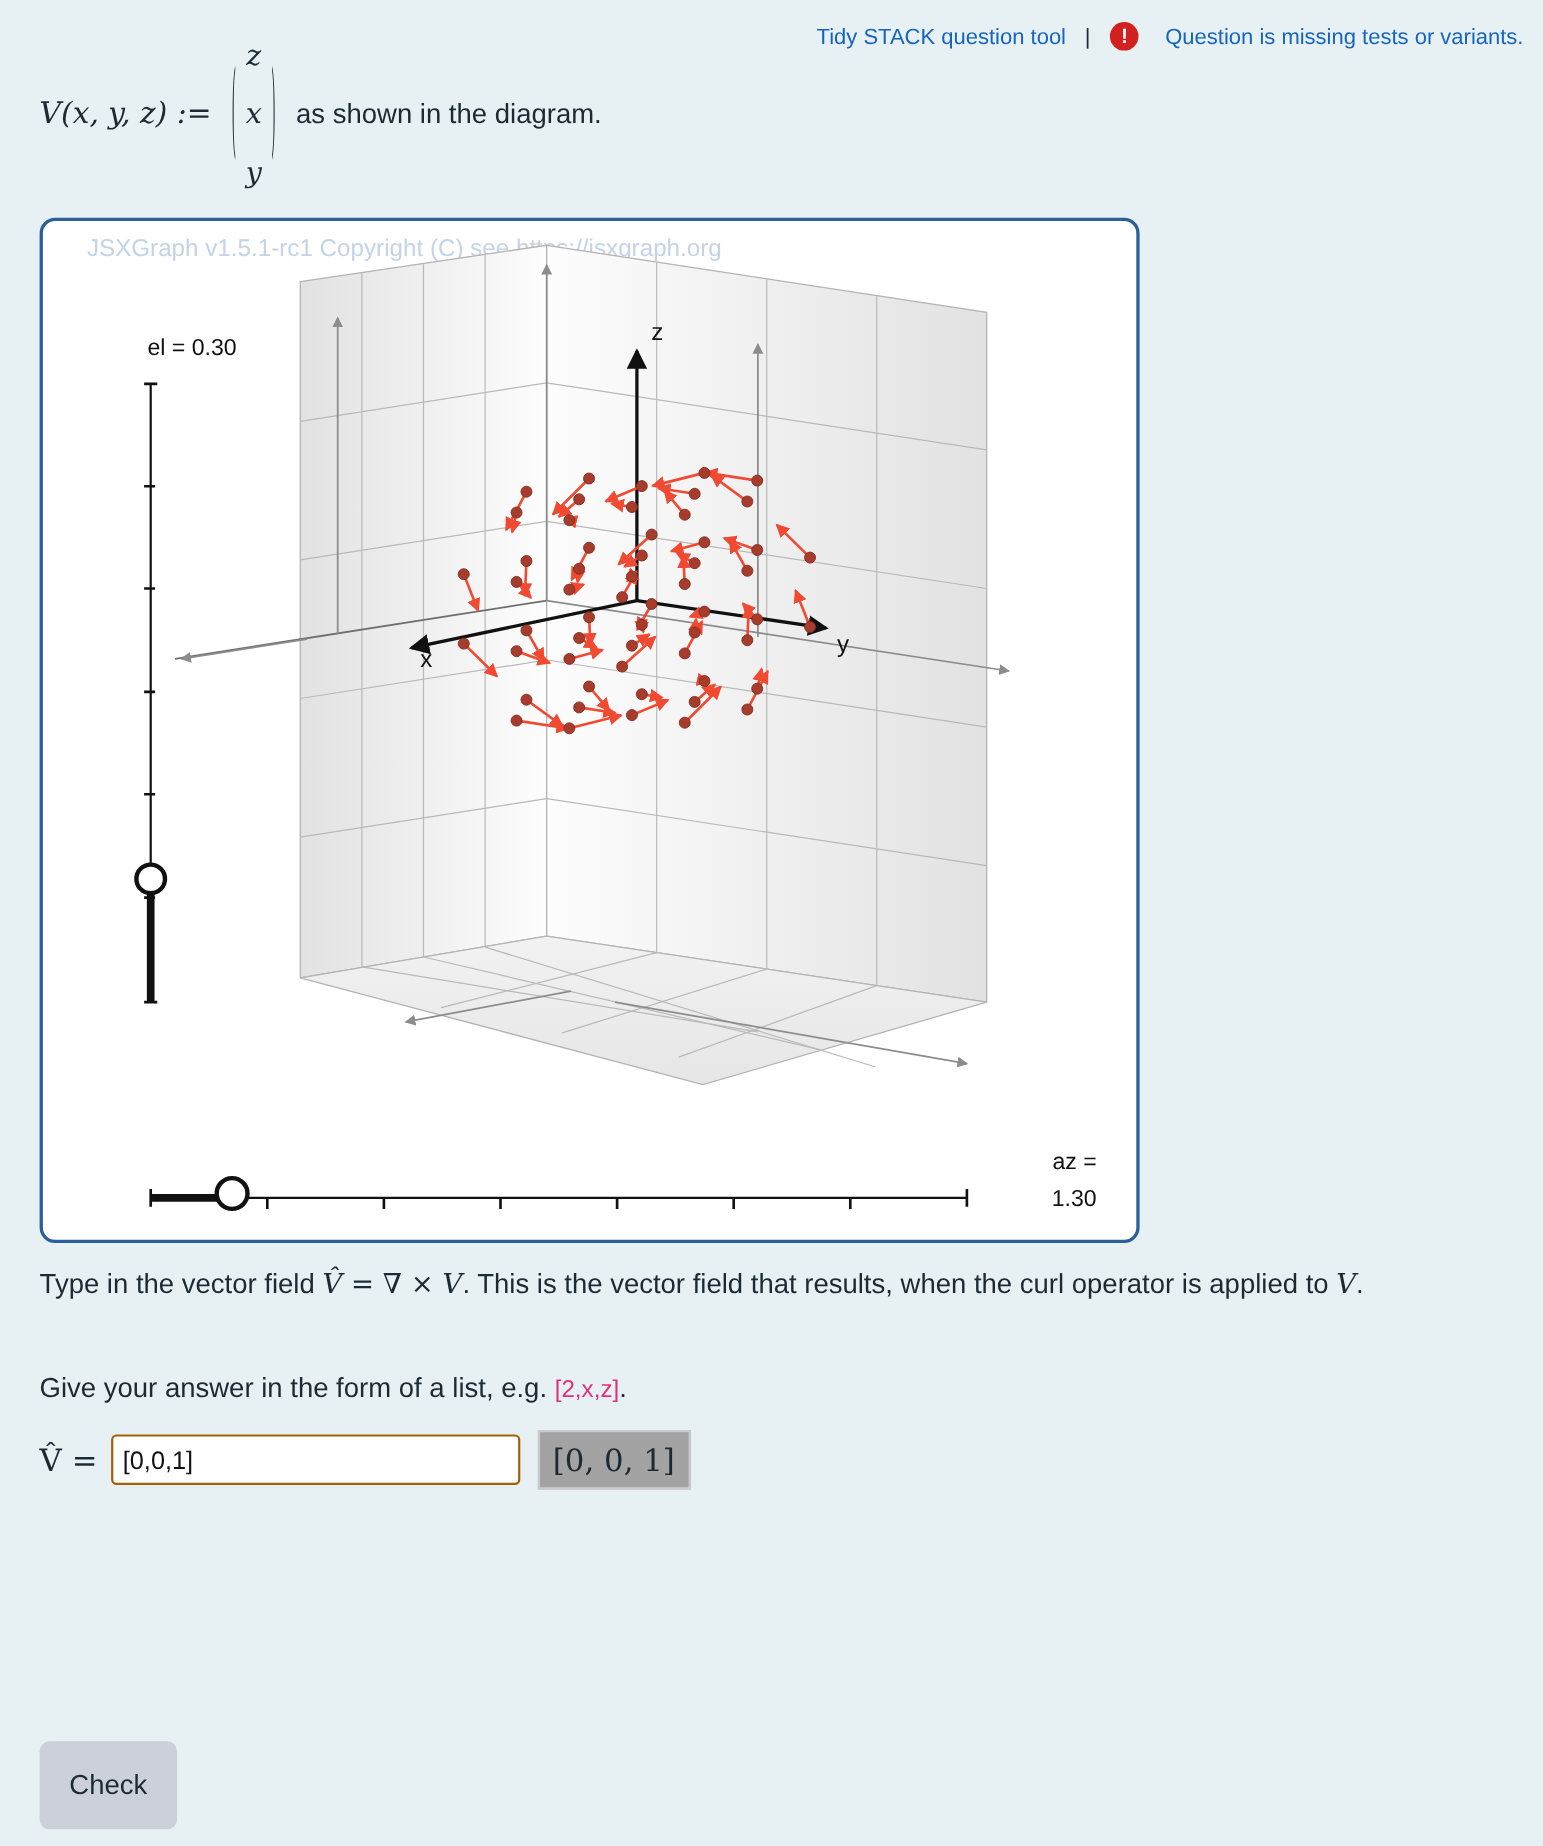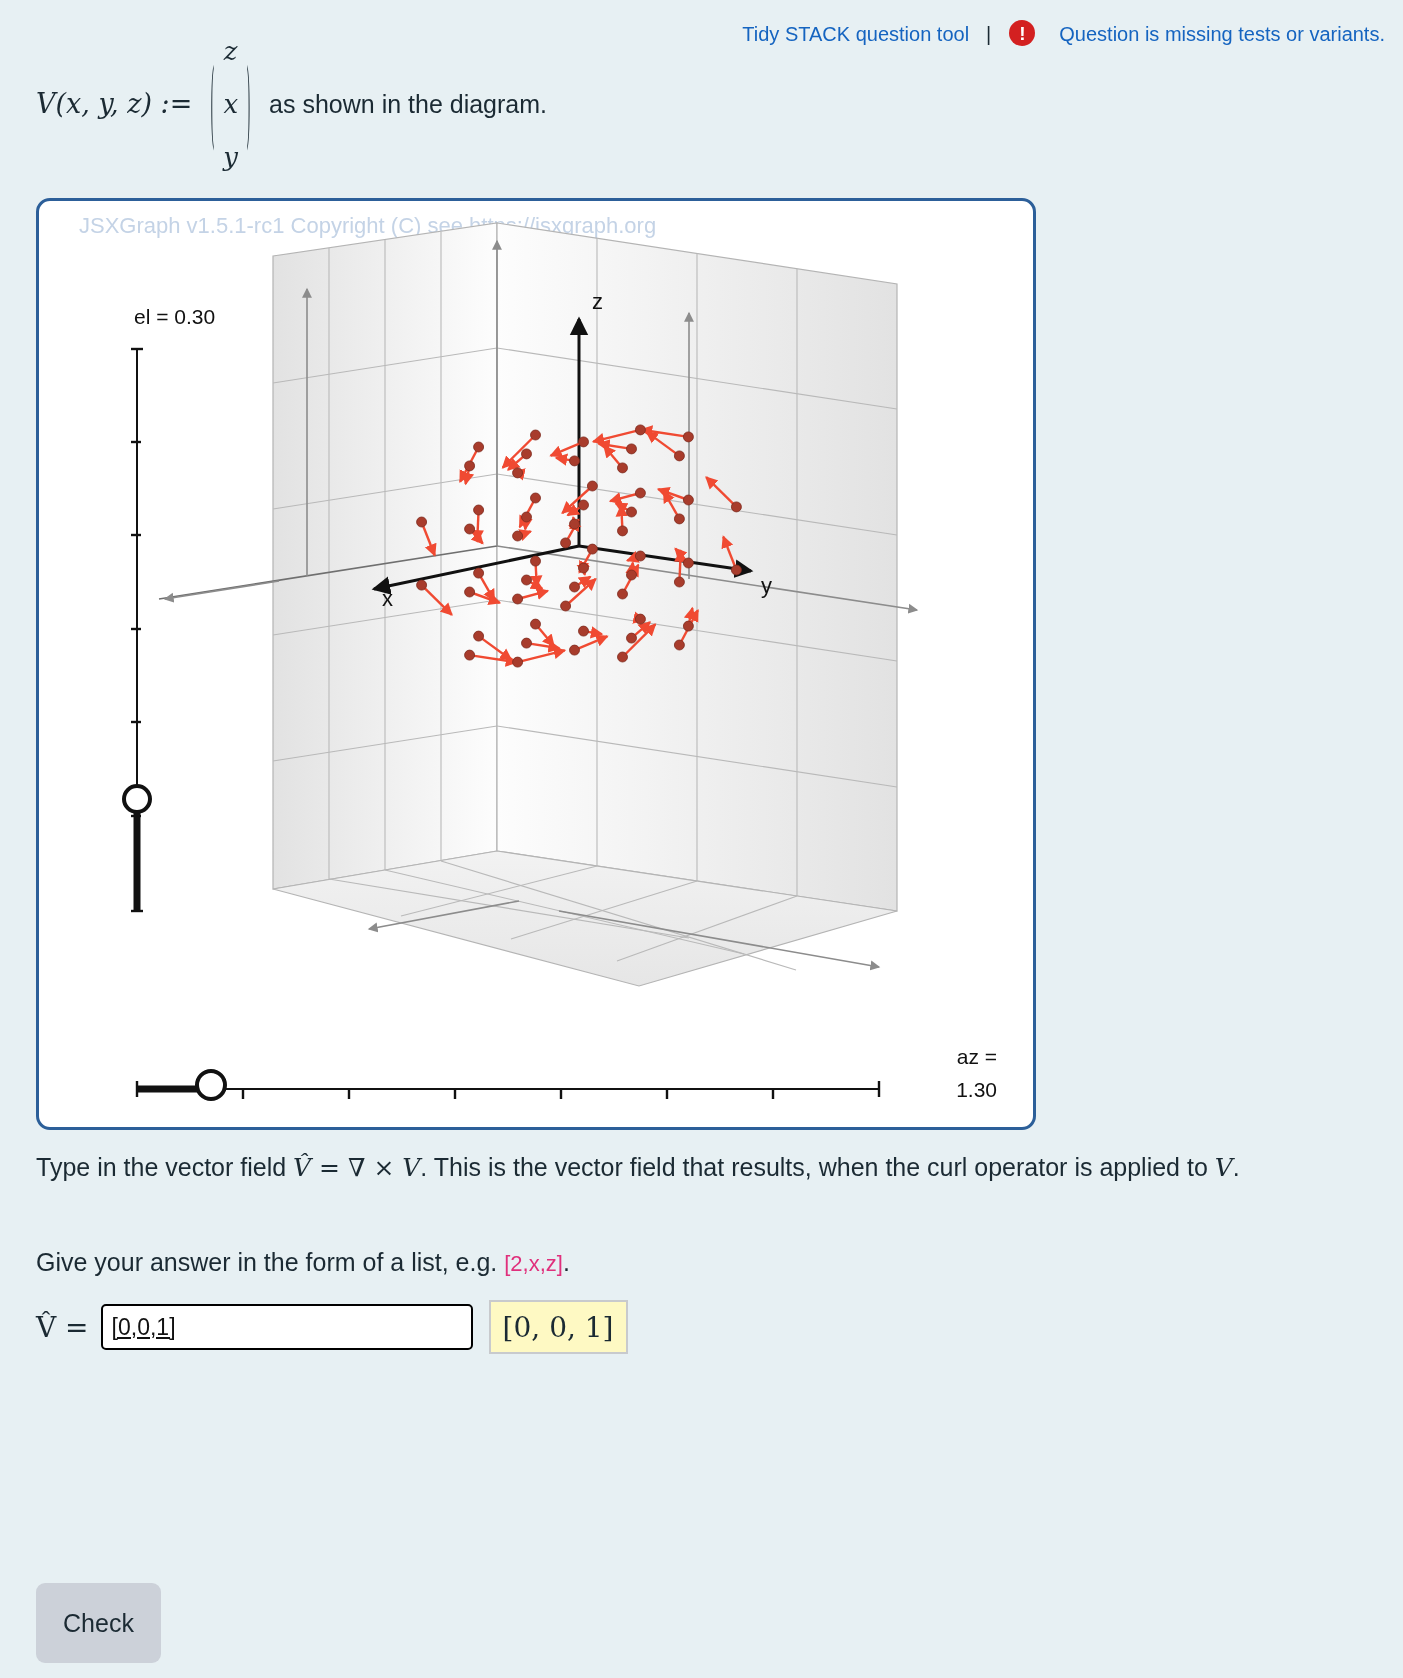--- a/index.html
+++ b/index.html
@@ -154,37 +154,36 @@
   }
   .ans-lead {
     font-family: "DejaVu Serif", serif;
     font-size: 28px;
     margin-right: 12px;
     white-space: nowrap;
   }
   .ans-input {
     width: 372px;
     height: 46px;
-    border: 2px solid #000000;
+    border: 2px solid #a16207;
     border-radius: 5px;
     background: #fff;
     font-size: 23px;
     font-family: "Liberation Sans", sans-serif;
     color: #111;
     padding: 0 9px;
     box-sizing: border-box;
     outline: none;
-    text-decoration: underline;
   }
   .ans-preview {
     margin-left: 16px;
     min-width: 110px;
     height: 54px;
     border: 2px solid #c8cacd;
-    background: #fef9c3;
+    background: #a3a3a3;
     display: flex;
     align-items: center;
     justify-content: center;
     font-family: "DejaVu Serif", serif;
     font-size: 28px;
     padding: 0 12px;
     box-sizing: border-box;
   }
 
   

